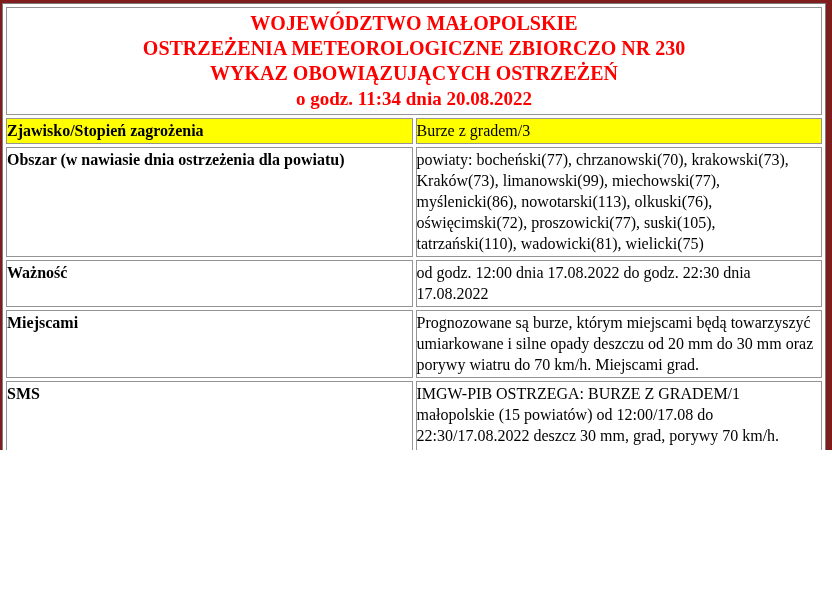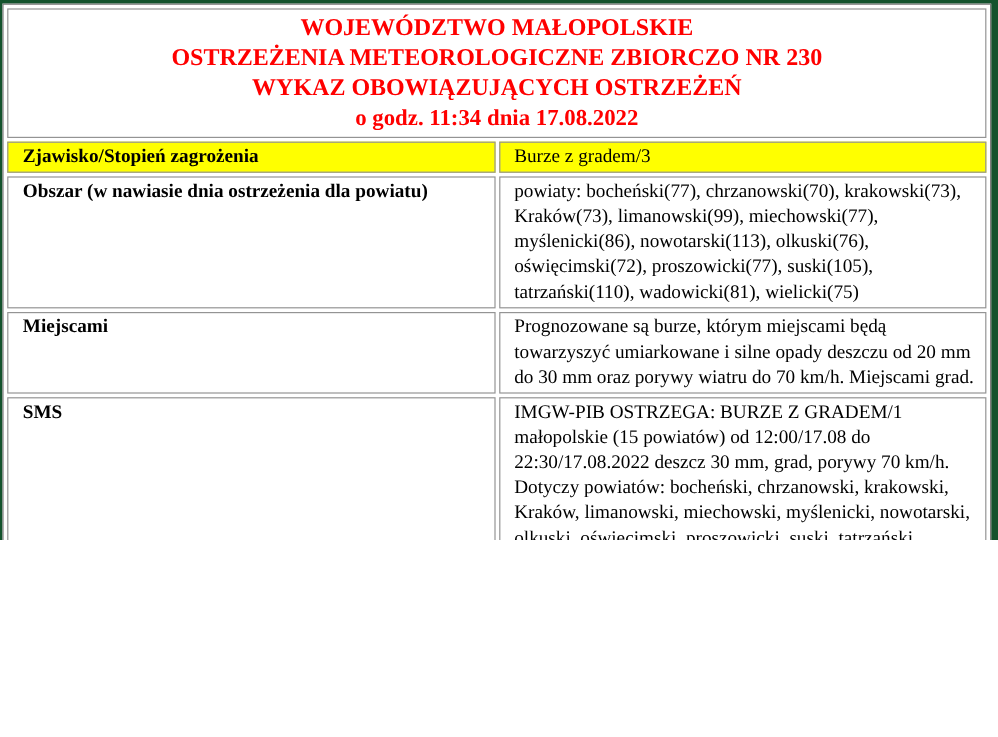--- a/index.html
+++ b/index.html
@@ -7,34 +7,34 @@
     --highlight:#ffff00;
     --border-gray:#949494;
     --outer-border:#7d7d7d;
   }
   html,body{margin:0;padding:0;}
   body{
     width:832px;height:614px;background:#ffffff;
     font-family:"Liberation Serif","DejaVu Serif",serif;
     color:#000;
   }
-  .sheet{position:relative;width:832px;height:450px;overflow:hidden;background:#14532d;}
+  .sheet{position:relative;width:832px;height:450px;overflow:hidden;background:#7f1d1d;}
   table.warn{
     margin:3px 0 0 2px;
     width:824px;
     border-collapse:separate;
     border-spacing:3px;
     border:1px solid var(--outer-border);
     background:#ffffff;
     table-layout:fixed;
   }
   td{
     border:1px solid var(--border-gray);
     vertical-align:top;
-    padding:1px 4px 2px 12px;
+    padding:1px 4px 2px 0;
     font-size:16px;
     line-height:21px;
     background:#ffffff;
     word-wrap:break-word;
   }
   td.lbl{width:203px;font-weight:bold;}
   td.val{}
   tr.hl td{background:var(--highlight);}
   td.title-cell{
     text-align:center;
@@ -52,34 +52,38 @@
 <body>
 
 <div class="sheet">
   <table class="warn">
     <tbody>
       <tr>
         <td class="title-cell" colspan="2">
           <div class="title-line">WOJEWÓDZTWO MAŁOPOLSKIE</div>
           <div class="title-line">OSTRZEŻENIA METEOROLOGICZNE ZBIORCZO NR 230</div>
           <div class="title-line">WYKAZ OBOWIĄZUJĄCYCH OSTRZEŻEŃ</div>
-          <div class="title-line time">o godz. 11:34 dnia 17.08.2022</div>
+          <div class="title-line time">o godz. 11:34 dnia 20.08.2022</div>
         </td>
       </tr>
 
       <tr class="hl">
         <td class="lbl">Zjawisko/Stopień zagrożenia</td>
         <td class="val">Burze z gradem/3</td>
       </tr>
 
       <tr>
         <td class="lbl">Obszar (w nawiasie dnia ostrzeżenia dla powiatu)</td>
         <td class="val">powiaty: bocheński(77), chrzanowski(70), krakowski(73), Kraków(73), limanowski(99), miechowski(77), myślenicki(86), nowotarski(113), olkuski(76), oświęcimski(72), proszowicki(77), suski(105), tatrzański(110), wadowicki(81), wielicki(75)</td>
       </tr>
 
+      <tr>
+        <td class="lbl">Ważność</td>
+        <td class="val">od godz. 12:00 dnia 17.08.2022 do godz. 22:30 dnia 17.08.2022</td>
+      </tr>
 
 
       <tr>
         <td class="lbl">Miejscami</td>
         <td class="val">Prognozowane są burze, którym miejscami będą towarzyszyć umiarkowane i silne opady deszczu od 20 mm do 30 mm oraz porywy wiatru do 70 km/h. Miejscami grad.</td>
       </tr>
 
       <tr>
         <td class="lbl">SMS</td>
         <td class="val">IMGW-PIB OSTRZEGA: BURZE Z GRADEM/1 małopolskie (15 powiatów) od 12:00/17.08 do 22:30/17.08.2022 deszcz 30 mm, grad, porywy 70 km/h. Dotyczy powiatów: bocheński, chrzanowski, krakowski, Kraków, limanowski, miechowski, myślenicki, nowotarski, olkuski, oświęcimski, proszowicki, suski, tatrzański, wadowicki i wielicki.</td>

